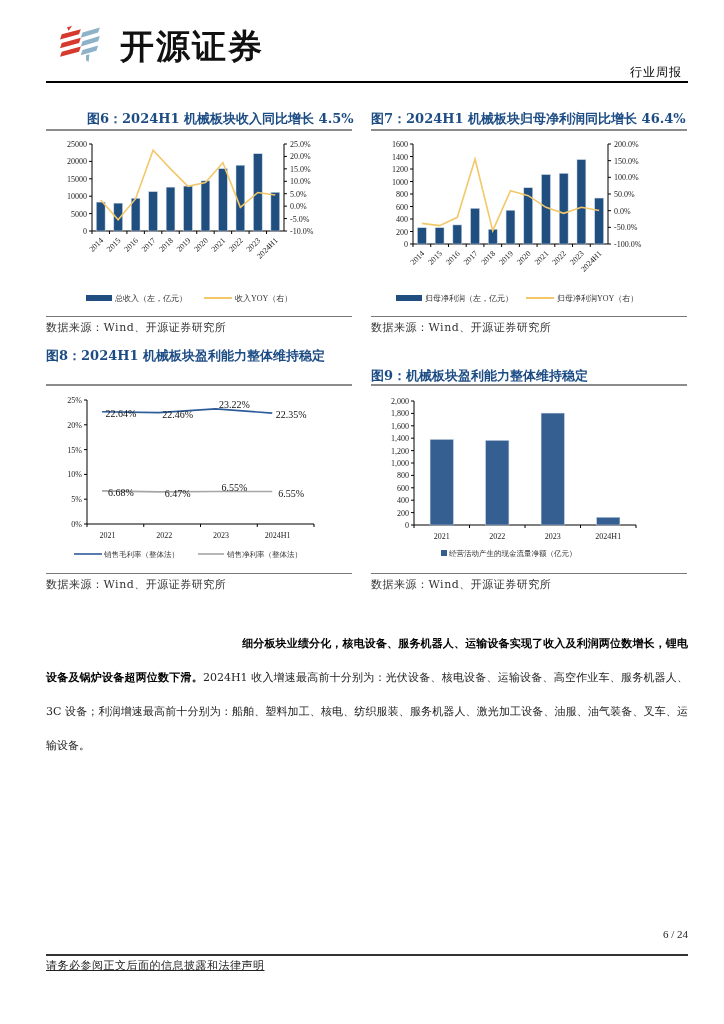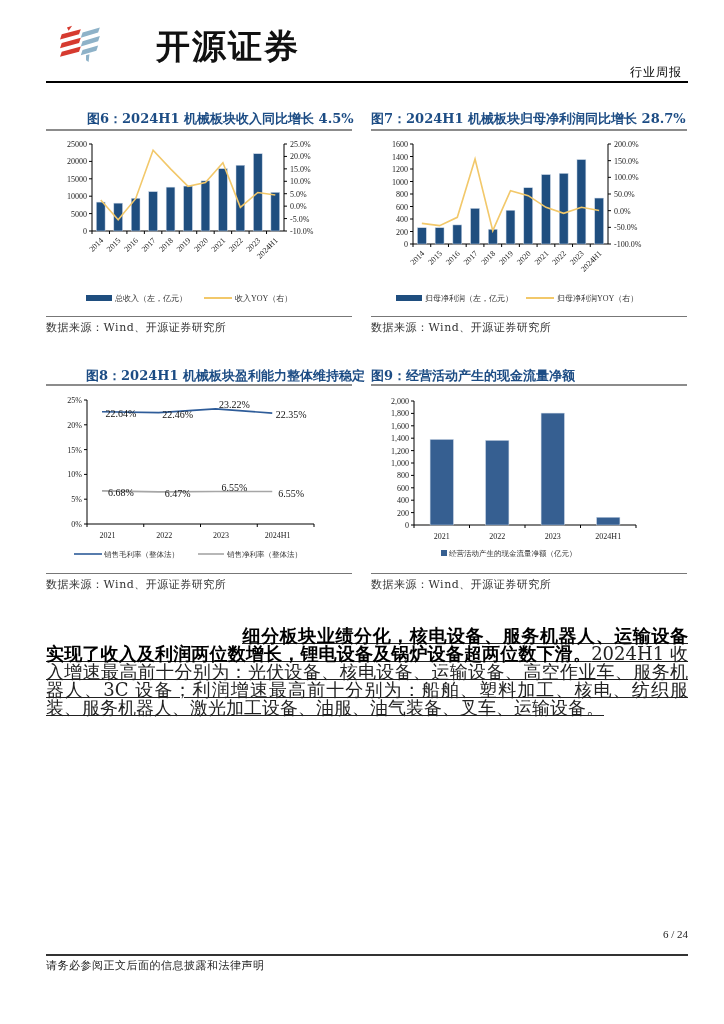--- a/index.html
+++ b/index.html
@@ -1,31 +1,31 @@
 <!DOCTYPE html>
 <html><head>
 <meta charset="utf-8">
 <style>
   * { margin: 0; padding: 0; box-sizing: border-box; }
   body { width: 724px; height: 1024px; background: #ffffff; position: relative; font-family: "DejaVu Serif", serif; color: #000; overflow: hidden; }
   .abs { position: absolute; }
   .logo { left: 62px; top: 22px; width: 220px; height: 48px; }
-  .logo-text { left: 120px; top: 24px; font-family: "DejaVu Sans", sans-serif; font-weight: bold; font-size: 34px; letter-spacing: 2px; color: #111; margin-left: 36px; }
+  .logo-text { left: 120px; top: 24px; font-family: "DejaVu Sans", sans-serif; font-weight: bold; font-size: 34px; letter-spacing: 2px; color: #111; }
   .report-type { right: 42px; top: 64px; font-size: 12px; font-weight: normal; letter-spacing: 1px; }
   .header-rule { left: 46px; top: 81px; width: 642px; height: 1.5px; background: #000; }
   .fig-title { font-size: 13px; font-weight: bold; color: #1c4c84; font-family: "DejaVu Serif", serif; white-space: nowrap; }
   .fig-rule { height: 1.5px; background: #8c8c8c; }
   .src-rule { height: 1px; background: #777; }
   .source { font-size: 11px; color: #333; letter-spacing: 0.5px; }
   svg text { font-family: "Liberation Serif", serif; }
-  .para { left: 46px; top: 627px; width: 642px; font-size: 18px; line-height: 18px; text-align: justify; font-family: "DejaVu Serif", serif; color: #222; text-decoration: underline; }
+  .para { left: 46px; top: 627px; width: 642px; font-size: 11px; line-height: 34px; text-align: justify; font-family: "DejaVu Serif", serif; color: #222; }
   .para .bold { font-weight: bold; color: #000; }
   .para .indent { display: inline-block; width: 196px; }
   .footer-rule { left: 46px; top: 954px; width: 642px; height: 1.5px; background: #333; }
-  .footer-left { left: 46px; top: 958px; font-size: 11px; color: #222; letter-spacing: 0.5px; }
+  .footer-left { left: 46px; top: 958px; font-size: 11px; color: #222; letter-spacing: 0.5px; text-decoration: underline; }
   .footer-right { right: 36px; top: 928px; font-size: 11px; color: #222; font-family: "Liberation Serif", serif; padding-left: 26px; }
 </style>
 </head>
 <body>
 
 <svg class="abs logo" viewBox="0 0 60 48" style="left:60px;top:22px;width:52px;height:42px;">
   <g>
     <path d="M8 6 L14 4 L10 10 Z" fill="#d63a2f"></path>
     <path d="M2 14 L24 8 L22 14 L0 20 Z" fill="#d63a2f"></path>
     <path d="M2 24 L24 18 L22 24 L0 30 Z" fill="#d63a2f"></path>
@@ -111,21 +111,21 @@
       <polyline points="54.72727272727273,65.92857142857143 72.18181818181819,85.81428571428572 89.63636363636363,64.68571428571428 107.0909090909091,16.214285714285708 124.54545454545453,34.857142857142854 142,52.25714285714286 159.45454545454544,48.528571428571425 176.9090909090909,28.64285714285714 194.36363636363635,73.38571428571429 211.8181818181818,58.471428571428575 229.27272727272725,60.957142857142856" fill="none" stroke="#f2c86a" stroke-width="1.6"></polyline>
       <rect x="40" y="161" width="26" height="6" fill="#1f4e7f"></rect>
       <text x="69" y="167" font-size="8" fill="#333" font-family="&quot;DejaVu Serif&quot;, serif">总收入（左，亿元）</text>
       <line x1="158" y1="164" x2="186" y2="164" stroke="#f2c86a" stroke-width="2"></line>
       <text x="189" y="167" font-size="8" fill="#333" font-family="&quot;DejaVu Serif&quot;, serif">收入YOY（右）</text>
     </g>
 </svg>
 <div class="abs src-rule" style="left:46px;top:316px;width:306px;"></div>
 <div class="abs source" style="left:46px;top:320px;">数据来源：Wind、开源证券研究所</div>
 
-<div class="abs fig-title" style="left:371px;top:110px;">图7：2024H1 机械板块归母净利润同比增长 28.7%</div>
+<div class="abs fig-title" style="left:371px;top:110px;">图7：2024H1 机械板块归母净利润同比增长 46.4%</div>
 <div class="abs fig-rule" style="left:371px;top:129px;width:316px;"></div>
 <svg class="abs" style="left:371px;top:134px;" width="316" height="180">
   <g id="c7">
       <line x1="42" y1="10" x2="42" y2="110" stroke="#000" stroke-width="1"></line>
       <line x1="237" y1="10" x2="237" y2="110" stroke="#000" stroke-width="1"></line>
       <line x1="42" y1="110" x2="237" y2="110" stroke="#000" stroke-width="1"></line>
       <line x1="39" y1="110" x2="42" y2="110" stroke="#000"></line>
       <text x="37" y="113" font-size="8" text-anchor="end" fill="#222">0</text>
       <line x1="39" y1="97.5" x2="42" y2="97.5" stroke="#000"></line>
       <text x="37" y="100.5" font-size="8" text-anchor="end" fill="#222">200</text>
@@ -193,21 +193,21 @@
       <polyline points="50.86363636363636,89.33333333333333 68.5909090909091,91.66666666666667 86.31818181818181,83.33333333333333 104.04545454545455,25 121.77272727272727,96.66666666666667 139.5,56.666666666666664 157.22727272727272,61.666666666666664 174.95454545454544,73.33333333333334 192.6818181818182,79.33333333333334 210.4090909090909,73.33333333333334 228.13636363636363,76.56666666666666" fill="none" stroke="#f2c86a" stroke-width="1.6"></polyline>
       <rect x="25" y="161" width="26" height="6" fill="#1f4e7f"></rect>
       <text x="54" y="167" font-size="8" fill="#333" font-family="&quot;DejaVu Serif&quot;, serif">归母净利润（左，亿元）</text>
       <line x1="155" y1="164" x2="183" y2="164" stroke="#f2c86a" stroke-width="2"></line>
       <text x="186" y="167" font-size="8" fill="#333" font-family="&quot;DejaVu Serif&quot;, serif">归母净利润YOY（右）</text>
     </g>
 </svg>
 <div class="abs src-rule" style="left:371px;top:316px;width:316px;"></div>
 <div class="abs source" style="left:371px;top:320px;">数据来源：Wind、开源证券研究所</div>
 
-<div class="abs fig-title" style="left:46px;top:367px;margin-left:40px;">图8：2024H1 机械板块盈利能力整体维持稳定</div>
+<div class="abs fig-title" style="left:46px;top:347px;">图8：2024H1 机械板块盈利能力整体维持稳定</div>
 <div class="abs fig-rule" style="left:46px;top:384px;width:306px;"></div>
 <svg class="abs" style="left:46px;top:390px;" width="306" height="180">
   <g id="c8">
       <line x1="41" y1="10" x2="41" y2="134" stroke="#000"></line>
       <line x1="41" y1="134" x2="268" y2="134" stroke="#000"></line>
       <line x1="38" y1="134" x2="41" y2="134" stroke="#000"></line>
       <text x="36" y="137" font-size="8" text-anchor="end" fill="#222">0%</text>
       <line x1="38" y1="109.2" x2="41" y2="109.2" stroke="#000"></line>
       <text x="36" y="112.2" font-size="8" text-anchor="end" fill="#222">5%</text>
       <line x1="38" y1="84.4" x2="41" y2="84.4" stroke="#000"></line>
@@ -239,21 +239,21 @@
       <text x="245.25" y="106.512" font-size="10" text-anchor="middle" fill="#111" font-family="&quot;DejaVu Sans&quot;, sans-serif">6.55%</text>
       <line x1="28" y1="164" x2="56" y2="164" stroke="#2e5c99" stroke-width="1.6"></line>
       <text x="58" y="167" font-size="7.5" fill="#333" font-family="&quot;DejaVu Serif&quot;, serif">销售毛利率（整体法）</text>
       <line x1="152" y1="164" x2="178" y2="164" stroke="#a6a6a6" stroke-width="1.6"></line>
       <text x="181" y="167" font-size="7.5" fill="#333" font-family="&quot;DejaVu Serif&quot;, serif">销售净利率（整体法）</text>
     </g>
 </svg>
 <div class="abs src-rule" style="left:46px;top:573px;width:306px;"></div>
 <div class="abs source" style="left:46px;top:577px;">数据来源：Wind、开源证券研究所</div>
 
-<div class="abs fig-title" style="left:371px;top:367px;">图9：经营活动产生的现金流量净额</div>
+<div class="abs fig-title" style="left:371px;top:367px;">图9：机械板块盈利能力整体维持稳定</div>
 <div class="abs fig-rule" style="left:371px;top:384px;width:316px;"></div>
 <svg class="abs" style="left:371px;top:390px;" width="316" height="180">
   <g id="c9">
       <line x1="43" y1="11" x2="43" y2="135" stroke="#000"></line>
       <line x1="43" y1="135" x2="265" y2="135" stroke="#000"></line>
       <line x1="40" y1="135" x2="43" y2="135" stroke="#000"></line>
       <text x="38" y="138" font-size="8" text-anchor="end" fill="#222">0</text>
       <line x1="40" y1="122.6" x2="43" y2="122.6" stroke="#000"></line>
       <text x="38" y="125.6" font-size="8" text-anchor="end" fill="#222">200</text>
       <line x1="40" y1="110.2" x2="43" y2="110.2" stroke="#000"></line>

